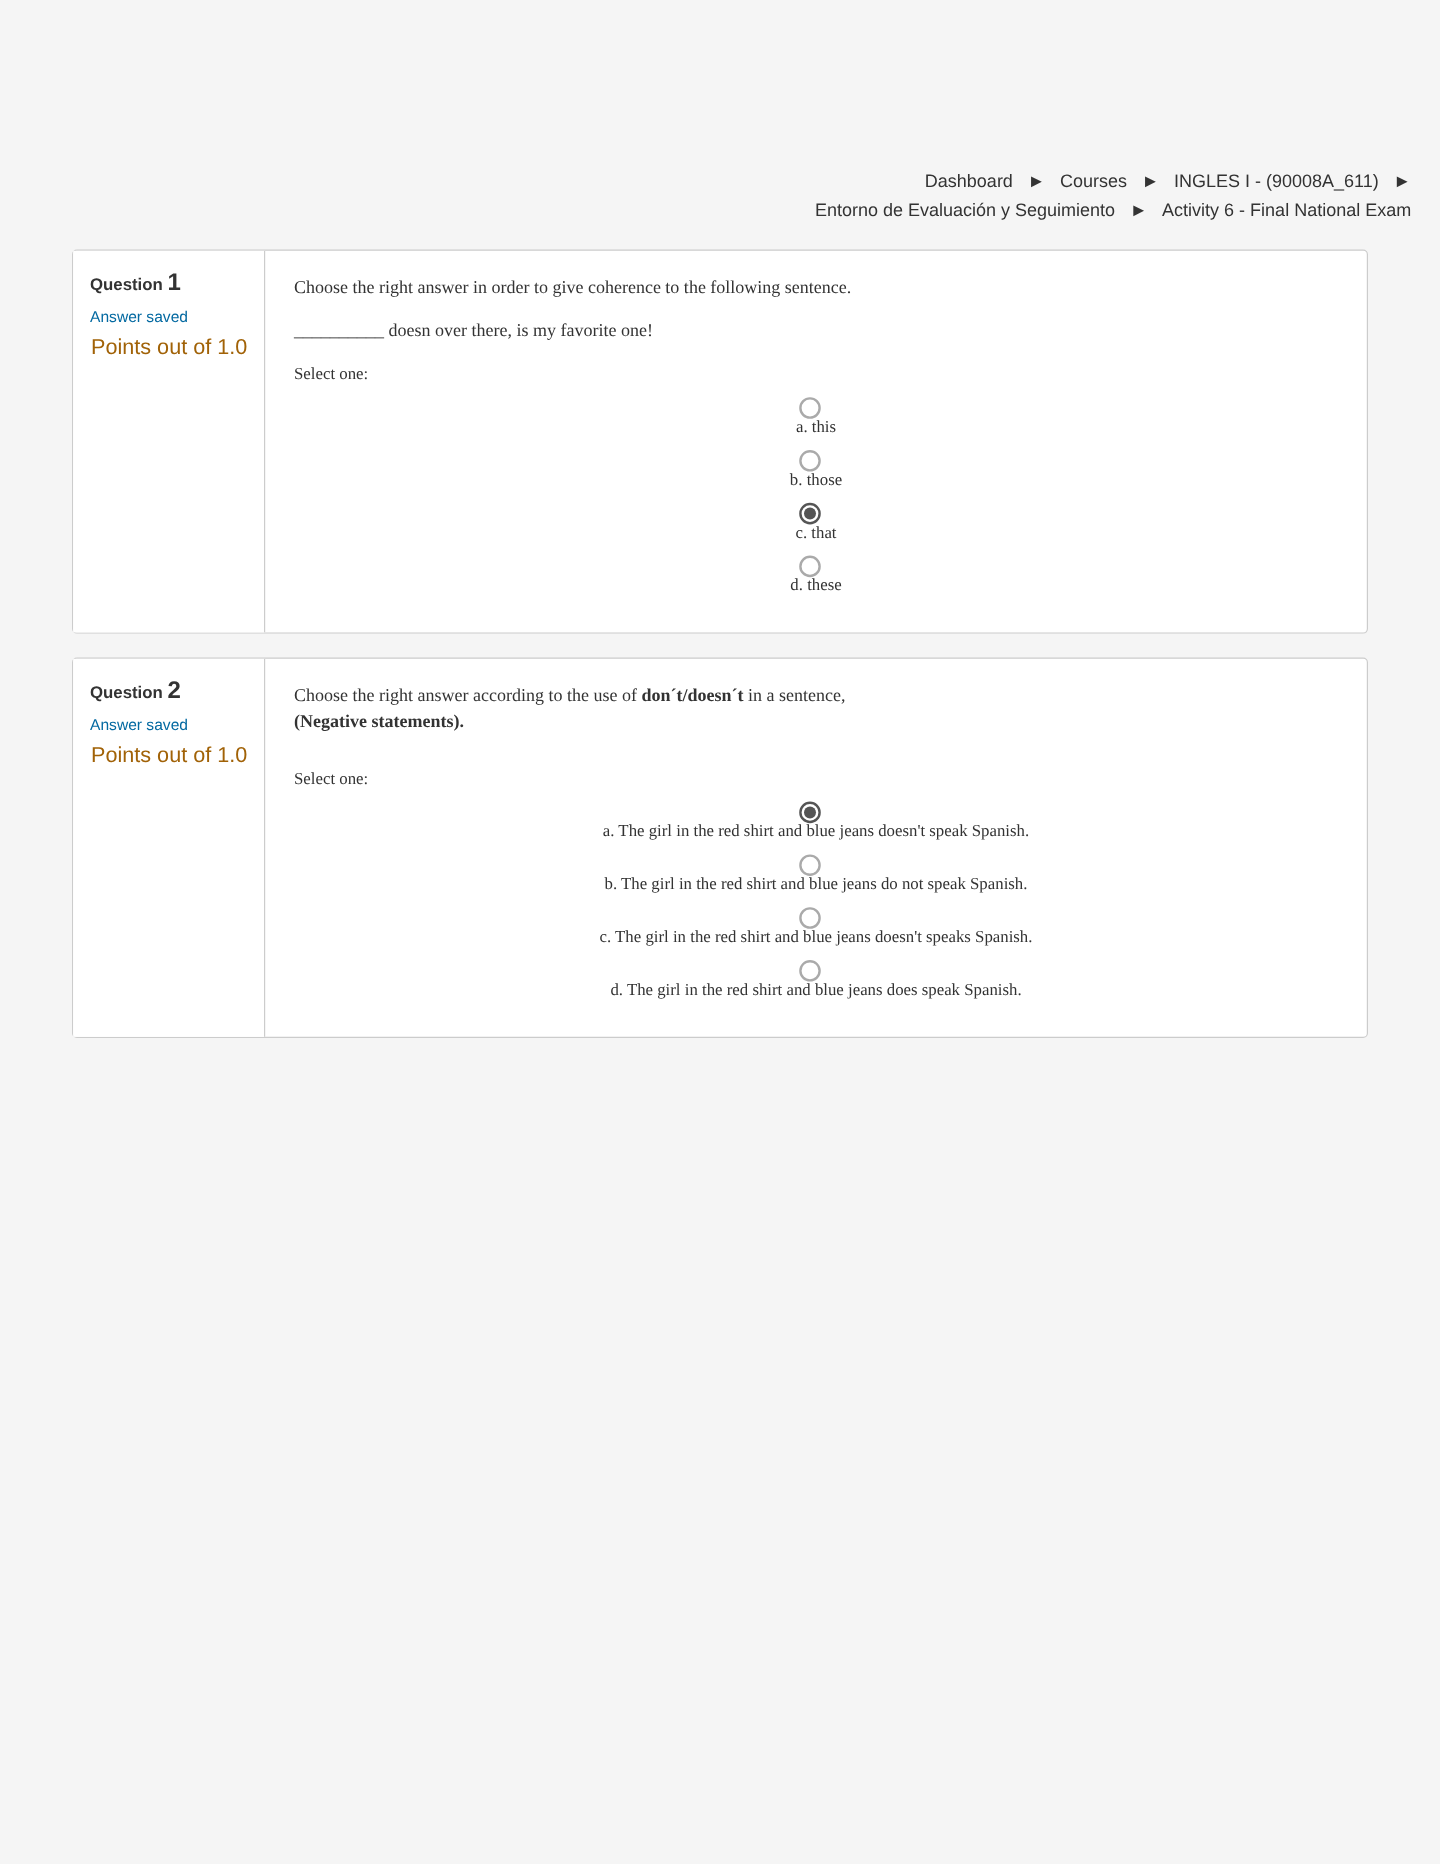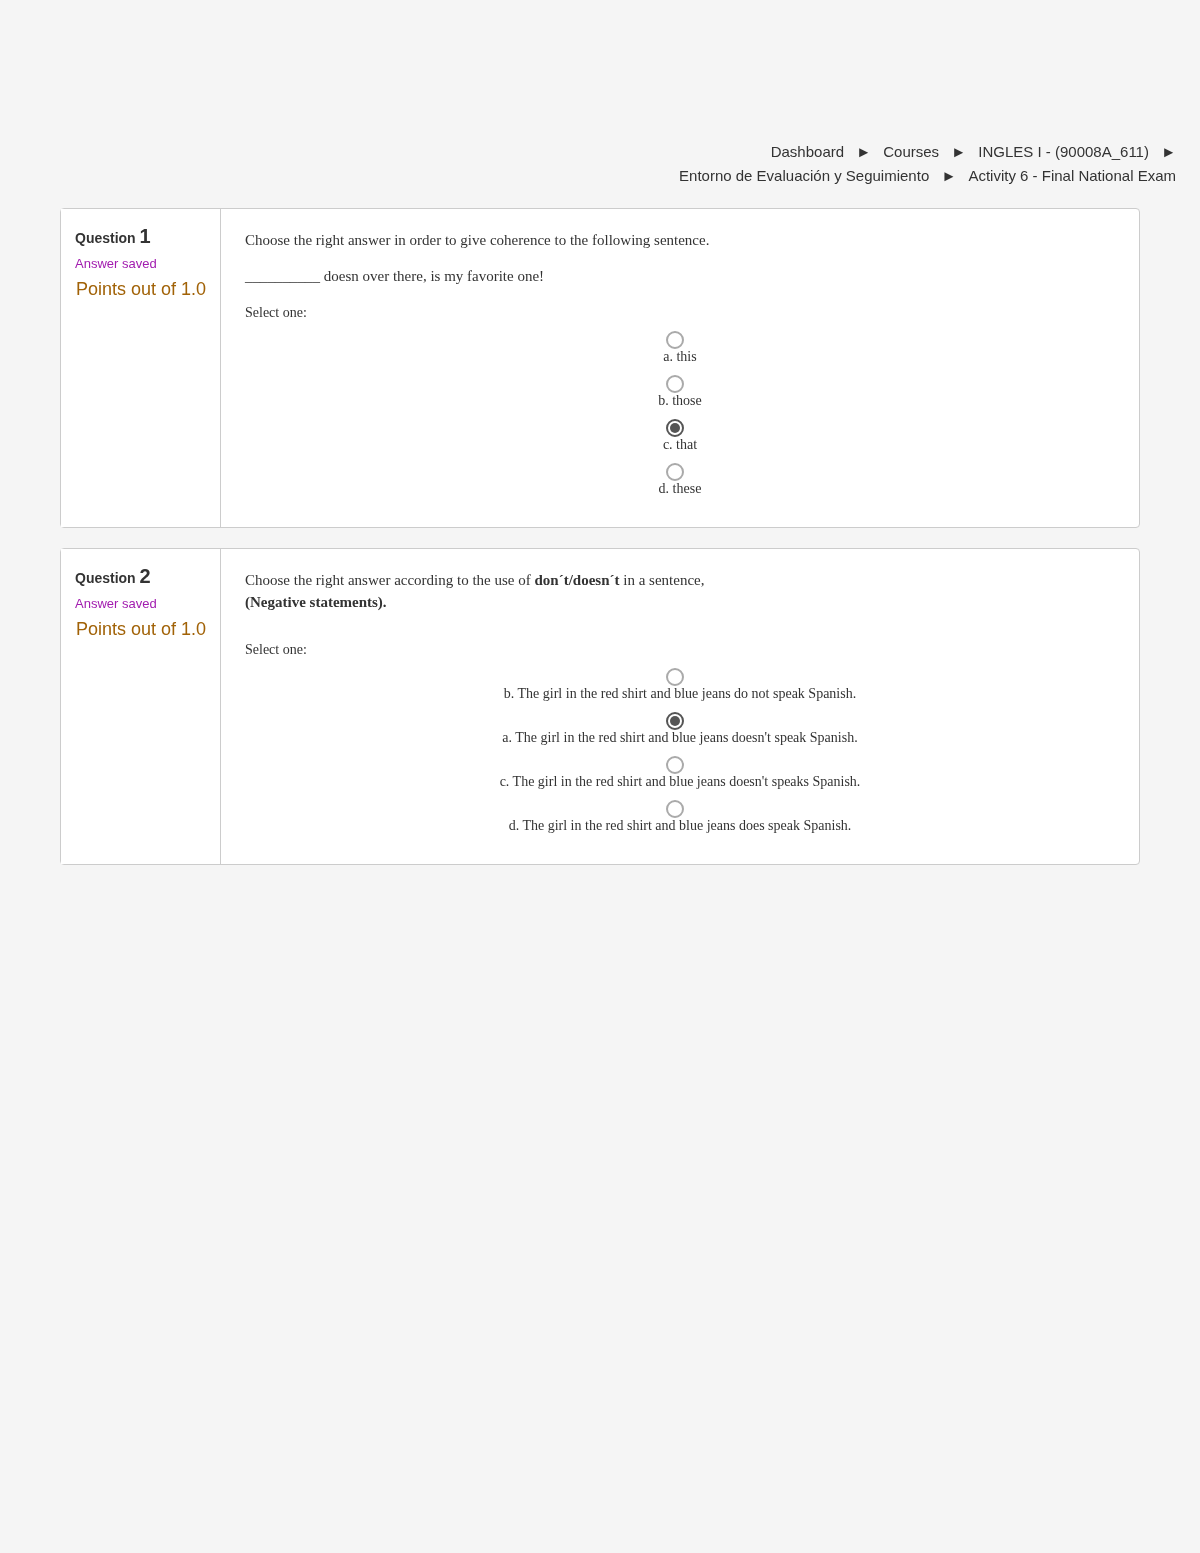--- a/index.html
+++ b/index.html
@@ -52,21 +52,21 @@
       font-size: 14px;
       margin-bottom: 8px;
     }
 
     .question-number span {
       font-size: 20px;
     }
 
     .answer-saved {
       font-size: 13px;
-      color: #a21caf;
+      color: #0369a1;
       margin-bottom: 8px;
     }
 
     .points-out {
       font-size: 18px;
       color: #a16207;
       text-align: right;
     }
 
     .question-content {
@@ -194,31 +194,31 @@
   </div>
   <div class="question-content">
     <div class="question-text">
       <span>Choose the right answer according to the use of </span><span class="question-text-bold">don´t/doesn´t</span><span> in a sentence,</span><br>
       <span class="question-text-bold">(Negative statements).</span>
     </div>
     <div style="height: 12px;"></div>
     <div class="select-one">Select one:</div>
     <ul class="options-list">
       <li>
-        <div class="radio-outer"></div>
-        <span>b. The girl in the red shirt and blue jeans do not speak Spanish.</span>
-      </li>
-      <li>
         <div class="radio-outer selected">
           <div class="radio-inner"></div>
         </div>
         <span>a. The girl in the red shirt and blue jeans doesn't speak Spanish.</span>
       </li>
       <li>
         <div class="radio-outer"></div>
+        <span>b. The girl in the red shirt and blue jeans do not speak Spanish.</span>
+      </li>
+      <li>
+        <div class="radio-outer"></div>
         <span>c. The girl in the red shirt and blue jeans doesn't speaks Spanish.</span>
       </li>
       <li>
         <div class="radio-outer"></div>
         <span>d. The girl in the red shirt and blue jeans does speak Spanish.</span>
       </li>
     </ul>
   </div>
 </div>
 

